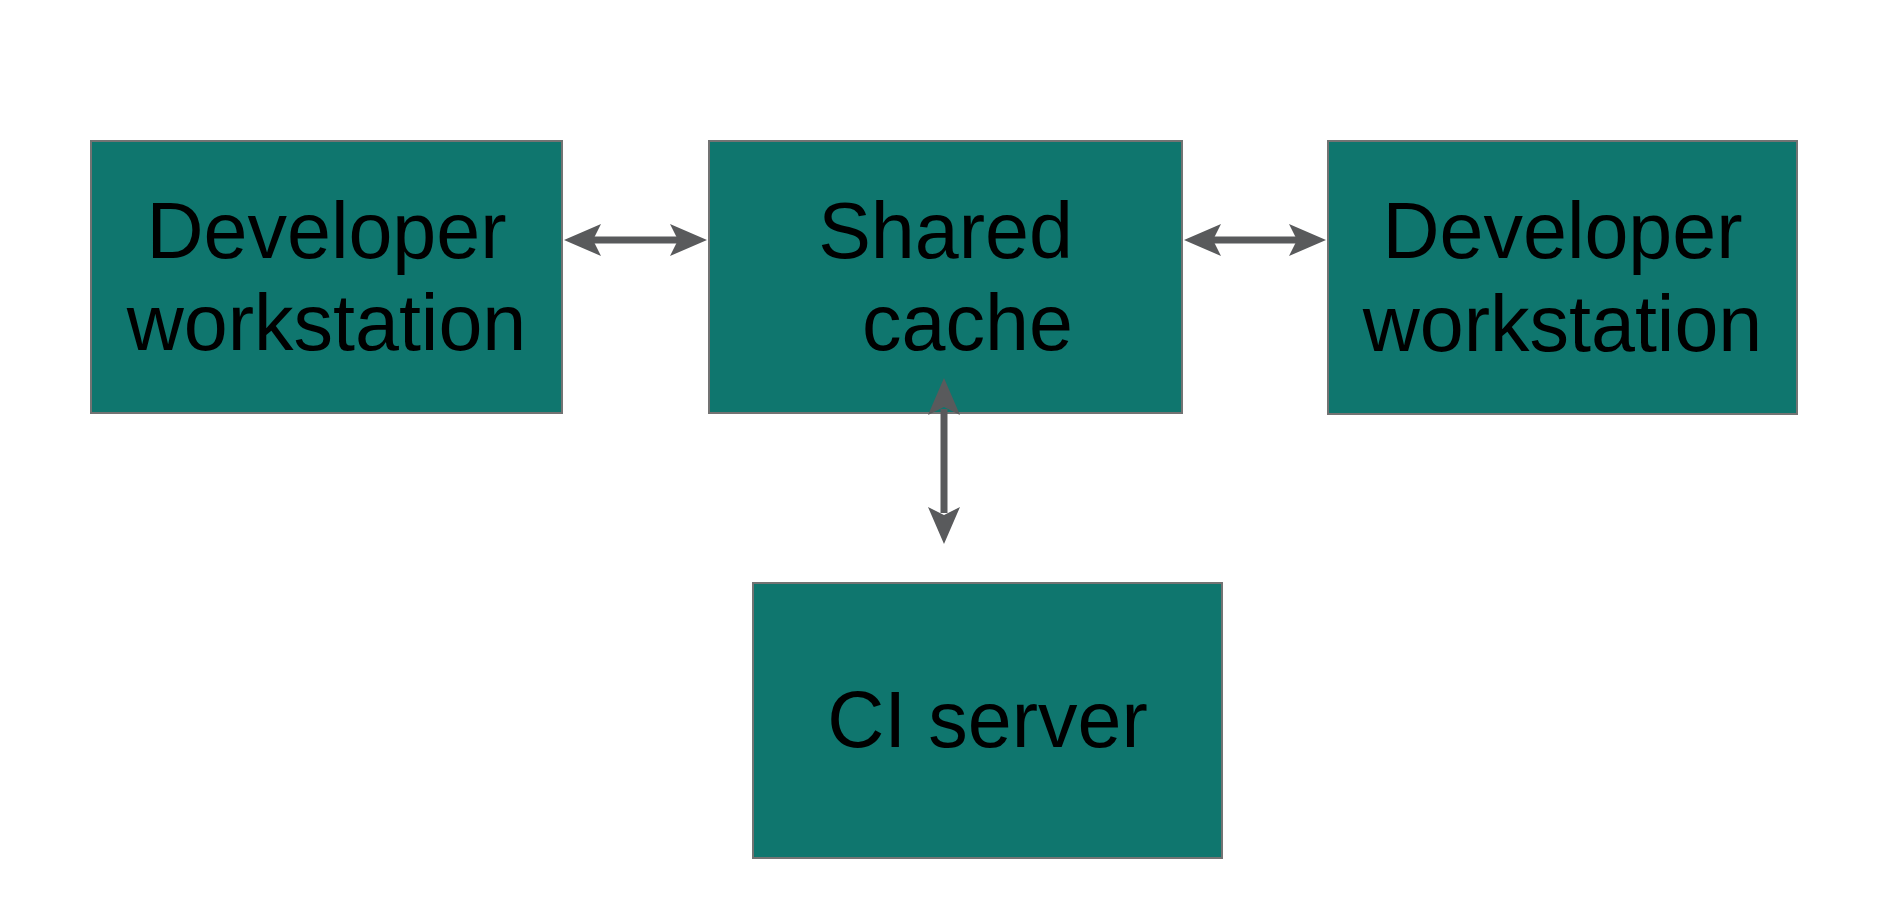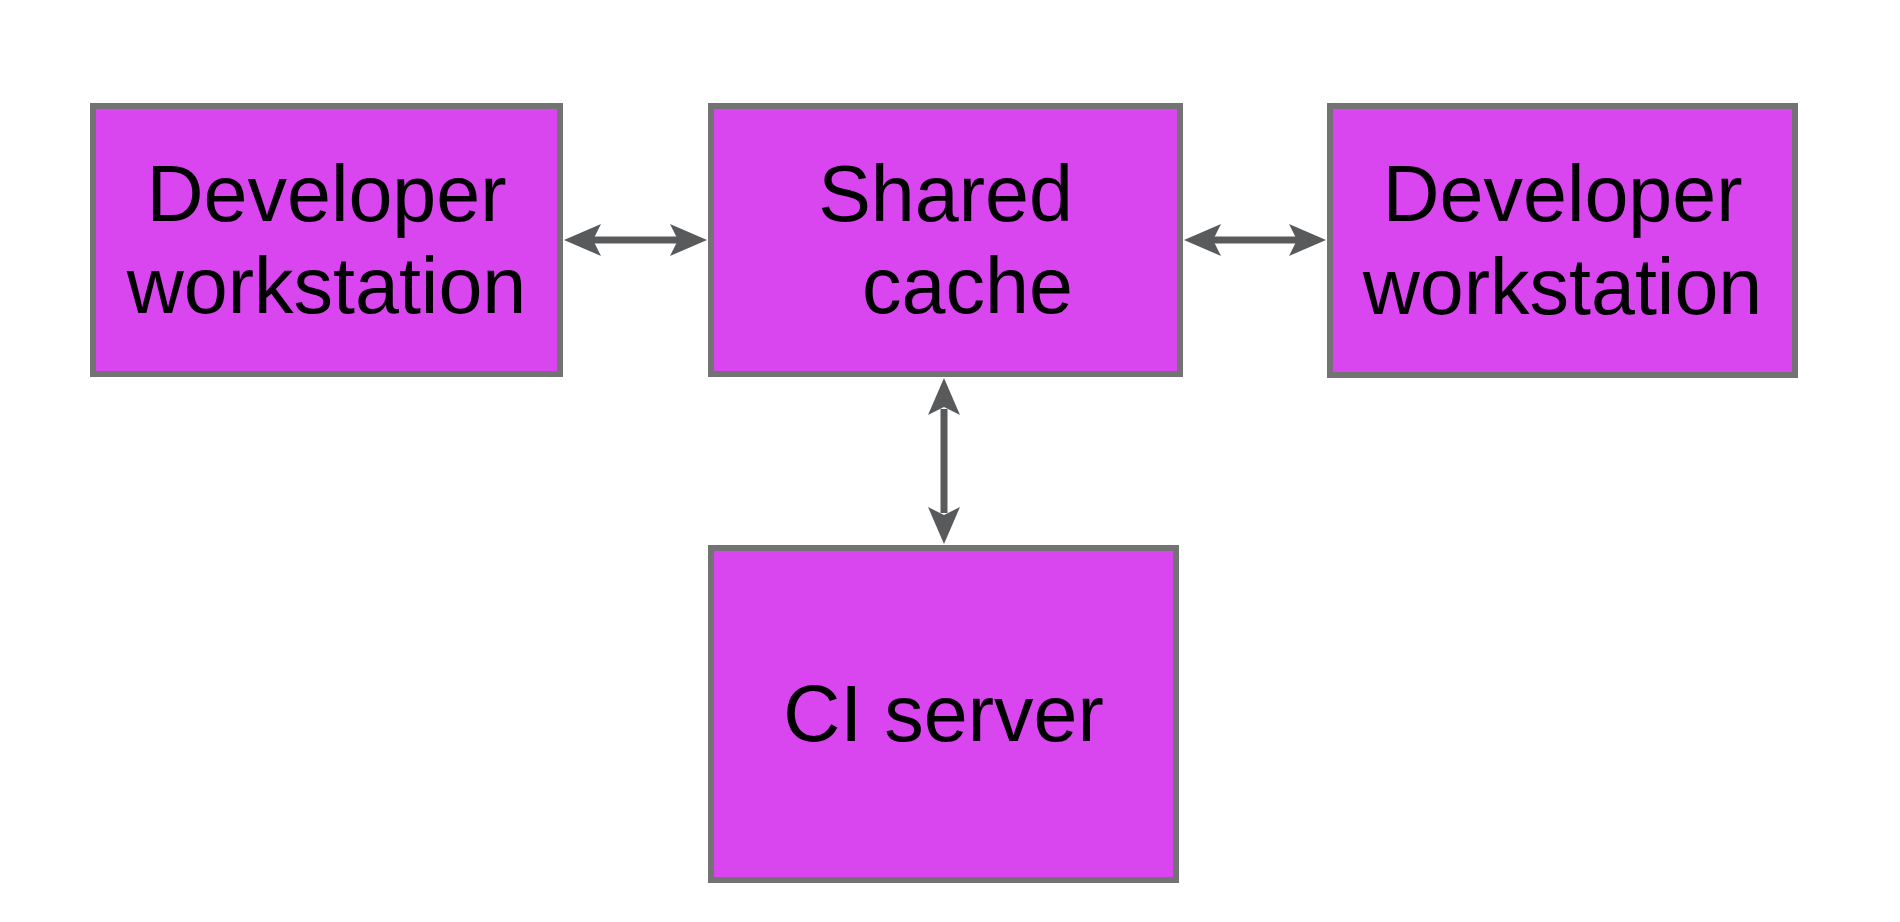--- a/index.html
+++ b/index.html
@@ -11,39 +11,40 @@
   .canvas {
     position: relative;
     width: 1900px;
     height: 922px;
     background: #ffffff;
     overflow: hidden;
   }
   .node {
     position: absolute;
     box-sizing: border-box;
-    background: #d946ef;
-    border: 6px solid #737373;
+    background: #0f766e;
+    border: 2px solid #737373;
     display: flex;
     align-items: center;
     justify-content: center;
     text-align: center;
+    margin-top: 37px;
   }
   .node-label {
     font-size: 79px;
     line-height: 1.17;
     color: #000000;
     white-space: pre-line;
     font-weight: 400;
     letter-spacing: 0px;
   }
   .node-dev-left  { left: 90px;   top: 103px; width: 473px; height: 274px; }
   .node-cache     { left: 708px;  top: 103px; width: 475px; height: 274px; text-align: right; }
   .node-dev-right { left: 1327px; top: 103px; width: 471px; height: 275px; }
-  .node-ci        { left: 708px;  top: 545px; width: 471px; height: 338px; }
+  .node-ci        { left: 752px;  top: 545px; width: 471px; height: 277px; }
   .connector {
     position: absolute;
     display: block;
   }
   .conn-left  { left: 563px; top: 216px; }
   .conn-right { left: 1183px; top: 216px; }
   .conn-down  { left: 920px; top: 377px; }
 </style>
 </head>
 <body>

